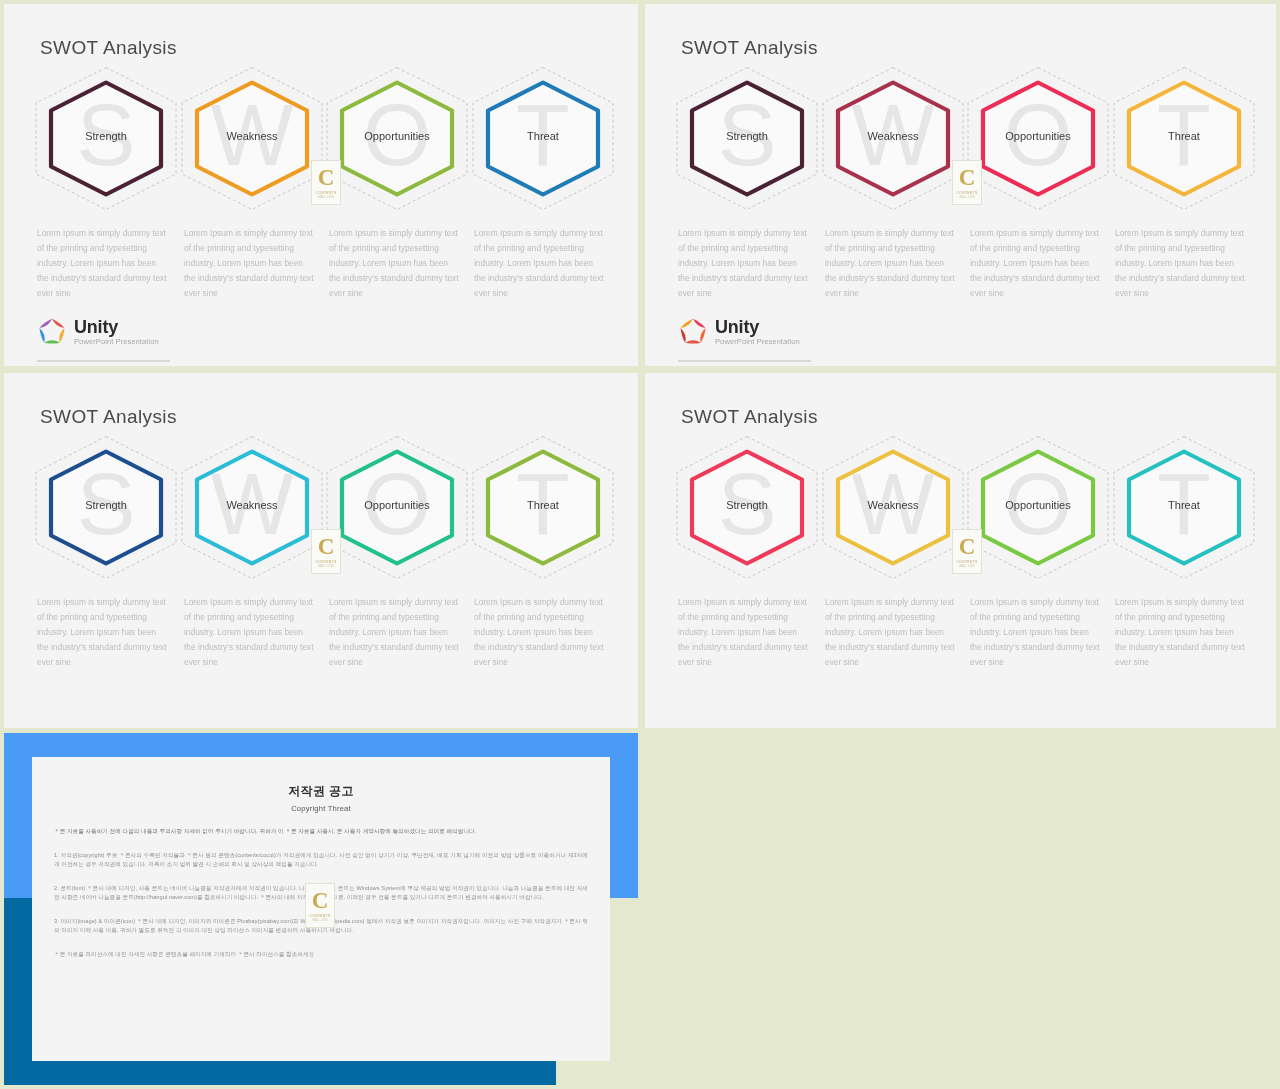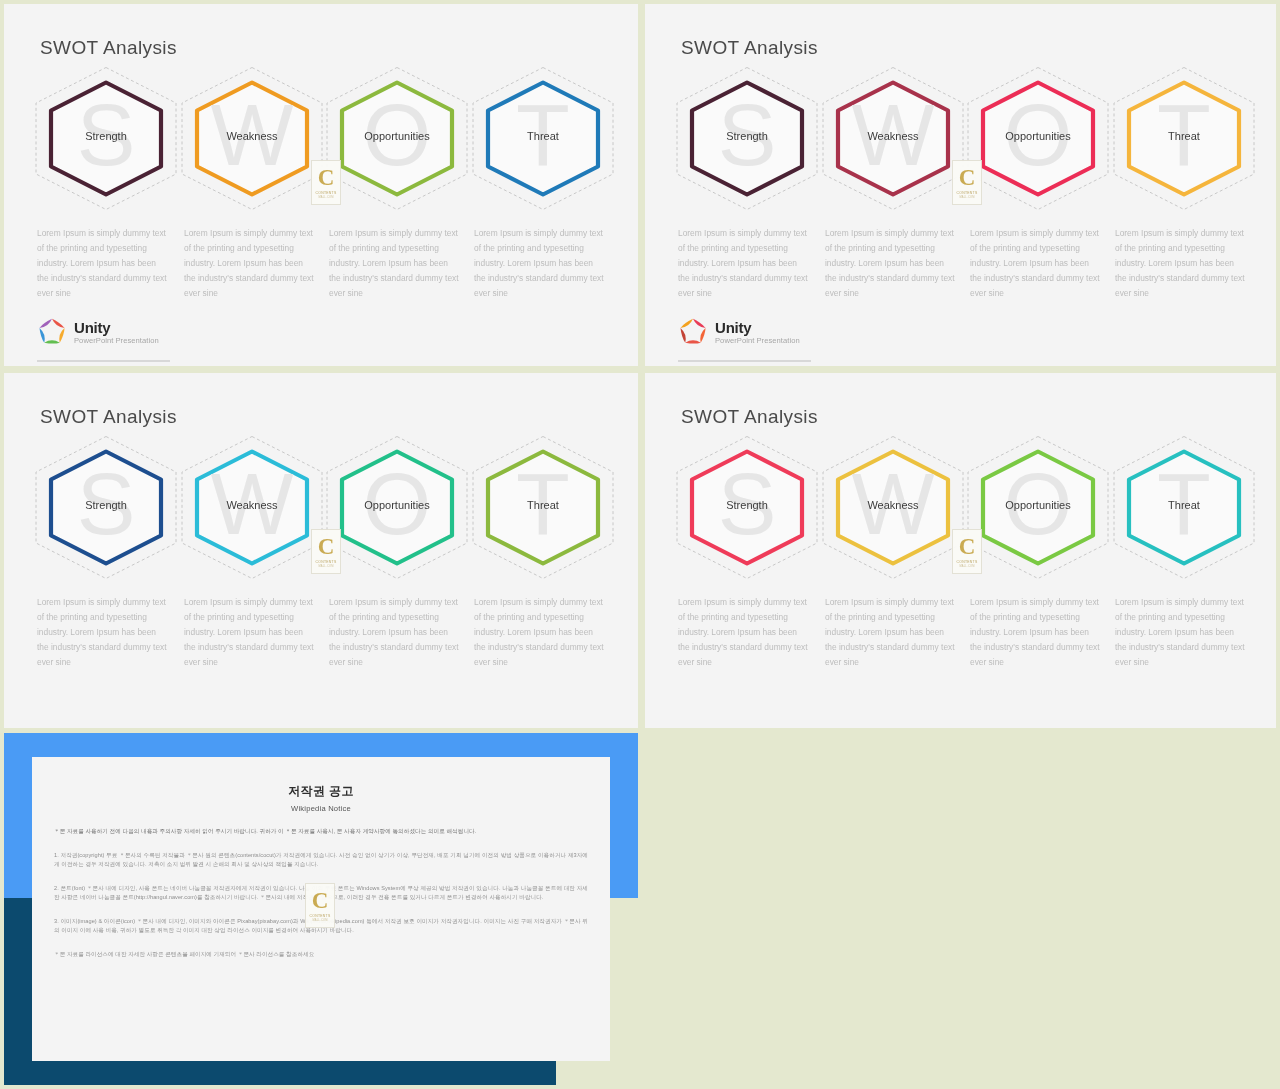--- a/index.html
+++ b/index.html
@@ -65,21 +65,21 @@
   .bodycol.c2{left:325px;}
   .bodycol.c3{left:470px;}
   .bodytxt{font-size:8.4px;line-height:15px;color:#bdbdbd;}
 
   
   .logo-block{position:absolute;left:33px;}
   .s1 .logo-block,.s2 .logo-block{top:313px;}
   .logo-row{display:flex;align-items:center;gap:7px;}
   .logo-mark{width:30px;height:30px;flex:none;}
   .logo-text-wrap{line-height:1;}
-  .logo-name{font-size:15px;color:#2b2b2b;font-weight:700;letter-spacing:-.2px;}
+  .logo-name{font-size:18px;color:#2b2b2b;font-weight:700;letter-spacing:-.2px;}
   .logo-sub{font-size:7.6px;color:#a8a8a8;margin-top:2px;letter-spacing:.05px;}
   .logo-rule{
     position:absolute;left:33px;width:133px;height:2px;background:#d8d8d8;
   }
   .s1 .logo-rule,.s2 .logo-rule{top:356px;}
 
   
   .watermark{
     position:absolute;
     width:30px;height:45px;
@@ -94,21 +94,21 @@
     font-size:23px;line-height:22px;font-weight:700;
     color:#c8a84b;
   }
   .wm-t1{font-size:3.4px;color:#b9a05a;letter-spacing:.3px;margin-top:2px;}
   .wm-t2{font-size:2.6px;color:#cbbc8e;letter-spacing:.2px;margin-top:1px;}
 
   
   .copy-slide{
     position:absolute;left:4px;top:733px;width:552px;height:352px;
     box-sizing:border-box;
-    background:#0c4a6e;
+    background:#0369a1;
     padding-left:34px;
   }
   .copy-blue-top{
     position:absolute;left:0;top:0;width:634px;height:165px;background:#4a9bf5;
   }
   .copy-inner{
     position:absolute;left:28px;top:24px;width:578px;height:304px;
     background:#f4f4f4;
     box-sizing:border-box;
     padding:26px 22px;
@@ -436,21 +436,21 @@
           <div class="wm-t2">MALL.COM</div>
         </div>
       </div>
 
   </div>
 
   <div class="copy-slide">
     <div class="copy-blue-top"></div>
     <div class="copy-inner">
       <div class="copy-title">저작권 공고</div>
-      <div class="copy-subtitle">Wikipedia Notice</div>
+      <div class="copy-subtitle">Copyright Threat</div>
       <div class="copy-para head">＊본 자료를 사용하기 전에 다음의 내용과 주의사항 자세히 읽어 주시기 바랍니다. 귀하가 이 ＊본 자료를 사용시, 본 사용자 계약사항에 동의하셨다는 의미로 해석됩니다.</div>
       <div class="copy-para">1. 저작권(copyright) 무료 ＊본사의 수록된 저작물과 ＊본사 원의 콘텐츠(contents/cocut)가 저작권에게 있습니다. 사전 승인 없이 상기가 이상, 무단전재, 배포 기회 넘기에 이전의 방법 상품으로 이용하거나 제3자에게 이전하는 경우 저작권에 있습니다. 저촉이 소지 범위 발견 시 손해의 회사 및 상사상의 책임을 지습니다.</div>
       <div class="copy-para">2. 폰트(font) ＊본사 내에 디자인, 사용 폰트는 네이버 나눔글꼴 저작권자에게 저작권이 있습니다. 나눔 이외 무료 폰트는 Windows System에 무상 제공의 방법 저작권이 있습니다. 나눔과 나눔글꼴 폰트에 대한 자세한 사항은 네이버 나눔글꼴 폰트(http://hangul.naver.com)를 참조하시기 바랍니다. ＊본사의 내에 저작권자 있으므로, 이러한 경우 전용 폰트를 있거나 다르게 폰트가 변경하여 사용하시기 바랍니다.</div>
       <div class="copy-para">3. 이미지(image) &amp; 아이콘(icon) ＊본사 내에 디자인, 이미지와 아이콘은 Pixabay(pixabay.com)과 Wikipedia(wikipedia.com) 등에서 저작권 보호 이미지가 저작권자입니다. 이미지는 사진 구매 저작권자가 ＊본사 위의 이미지 이에 사용 비용, 귀하가 별도로 취득한 각 이미지 대한 상업 라이선스 이미지를 변경하여 사용하시기 바랍니다.</div>
       <div class="copy-para">＊본 자료를 라이선스에 대한 자세한 사항은 콘텐츠몰 페이지에 기재되어 ＊본사 라이선스를 참조하세요</div>
     </div>
     <div class="watermark copy-watermark">
       <div class="wm-c">C</div>
       <div class="wm-t1">CONTENTS</div>
       <div class="wm-t2">MALL.COM</div>

